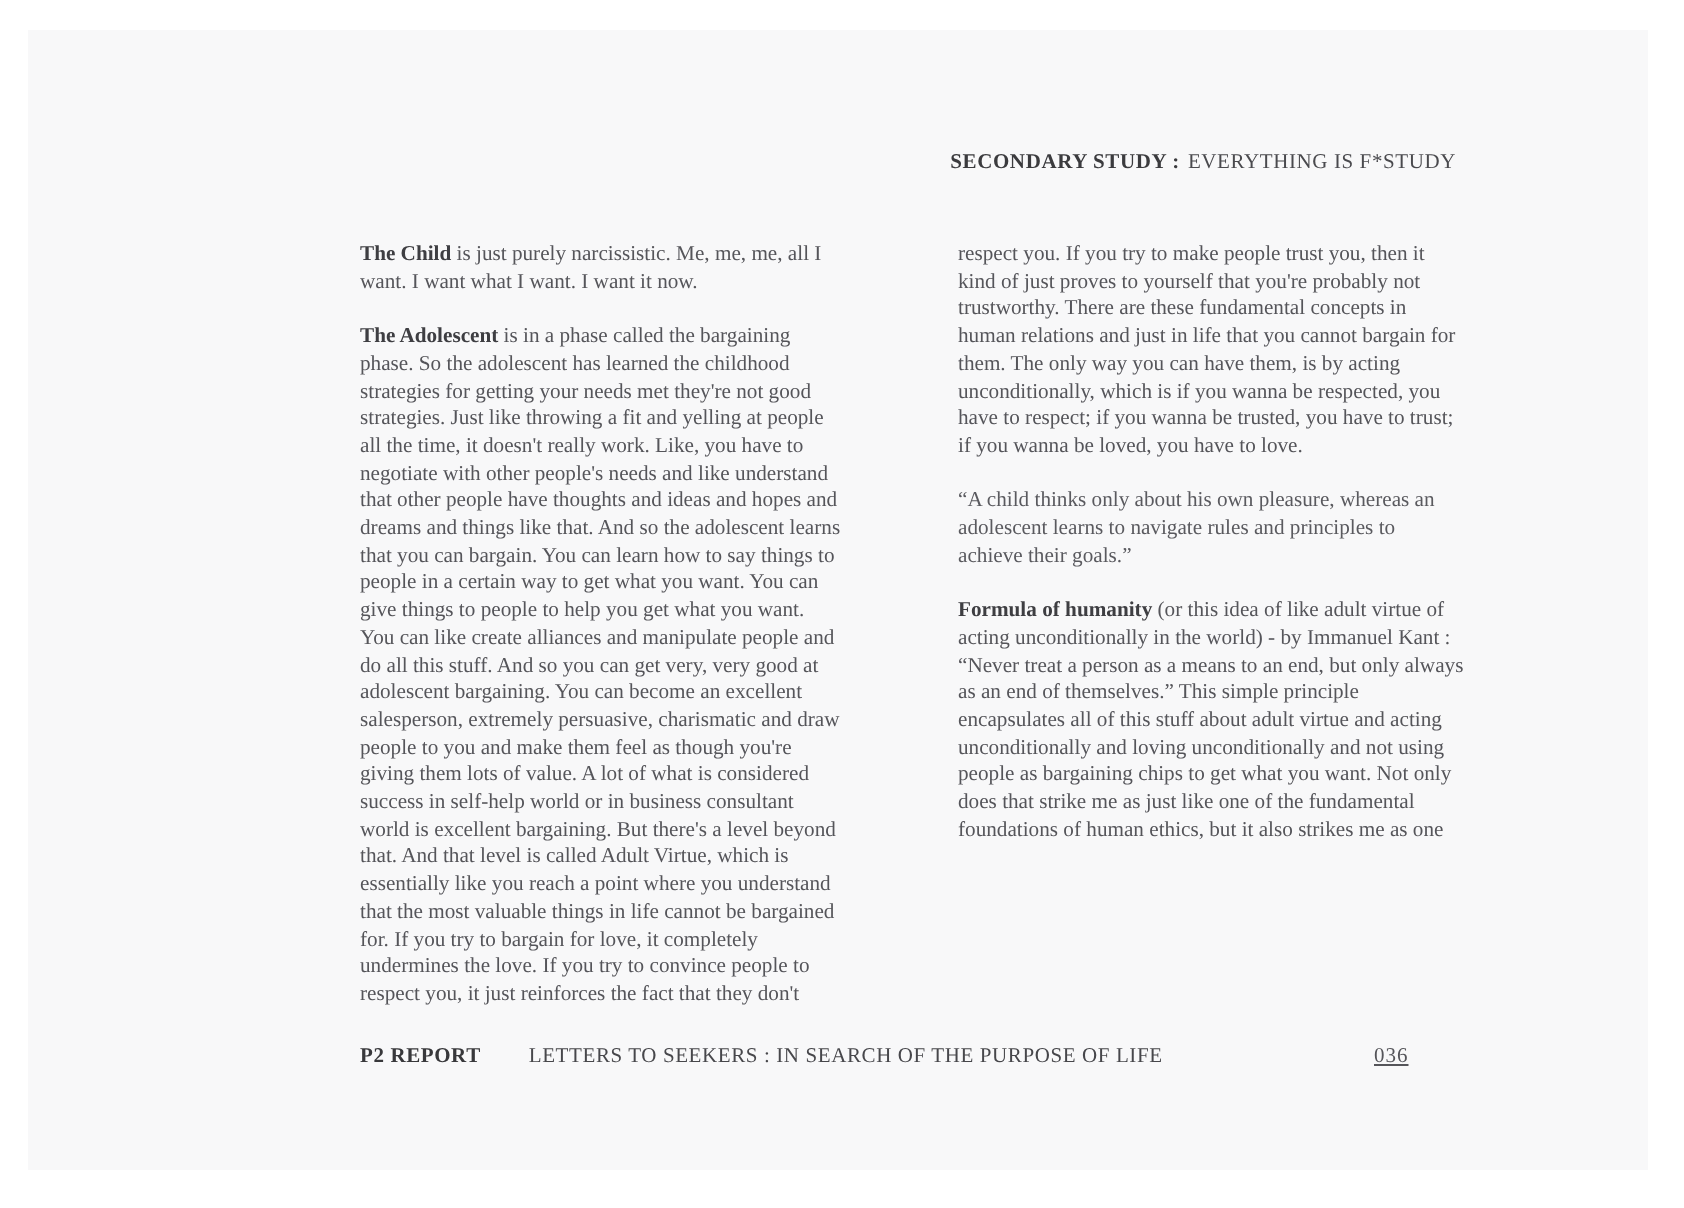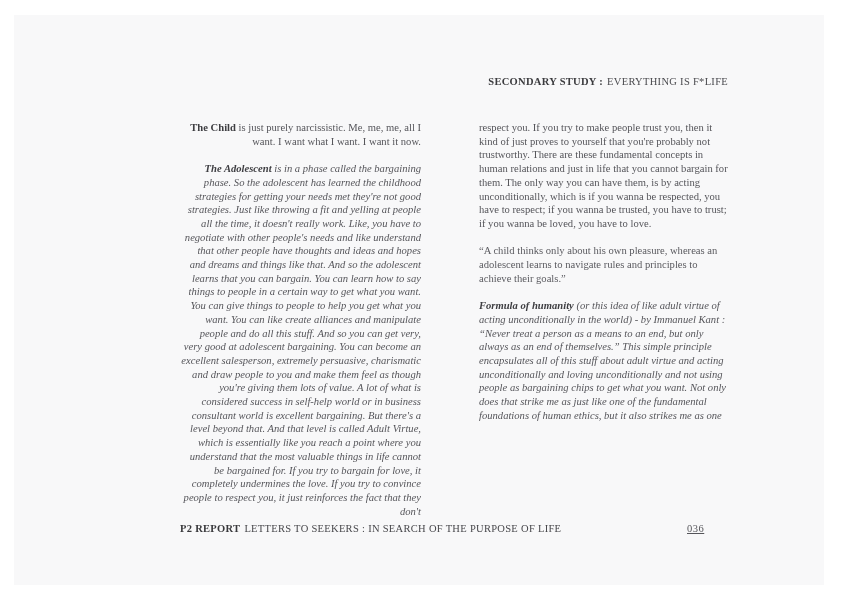--- a/index.html
+++ b/index.html
@@ -30,51 +30,51 @@
     top: 106px; left: 166px;
     display: flex;
     gap: 58px;
   }
   .col {
     font-size: 10.6px;
     line-height: 13.7px;
     color: #55555a;
     text-align: left;
   }
-  .col-left  { width: 241px; text-align: right; }
+  .col-left  { width: 241px; }
   .col-right { width: 253px; }
   .col p { margin-bottom: 13.7px; }
-  .col p:last-child { margin-bottom: 16px; font-style: italic; }
+  .col p:last-child { margin-bottom: 16px; }
   .lead { font-weight: bold; color: #3e3e42; }
   .quote { color: #5a5a5f; }
   .running-footer {
     position: absolute;
     top: 508px; left: 166px;
     font-size: 10.5px;
     letter-spacing: 0.3px;
     color: #47474b;
     white-space: nowrap;
   }
-  .running-footer .report { font-weight: bold; color: #38383b; margin-right: 4px; }
+  .running-footer .report { font-weight: bold; color: #38383b; margin-right: 24px; }
   .folio {
     position: absolute;
     top: 508px; left: 673px;
     font-size: 10.5px;
     color: #55555a;
     letter-spacing: 0.5px;
     text-decoration: underline;
   }
 </style>
 </head>
 <body>
 
 <div class="card">
 
   <div class="running-header">
-    <span class="section">SECONDARY STUDY :</span><span class="title">EVERYTHING IS F*LIFE</span>
+    <span class="section">SECONDARY STUDY :</span><span class="title">EVERYTHING IS F*STUDY</span>
   </div>
 
   <div class="columns">
 
     <div class="col col-left">
       <p><span class="lead">The Child</span><span> is just purely narcissistic. Me, me, me, all I want. I want what I want. I want it now.</span></p>
       <p><span class="lead">The Adolescent</span><span> is in a phase called the bargaining phase. So the adolescent has learned the childhood strategies for getting your needs met they're not good strategies. Just like throwing a fit and yelling at people all the time, it doesn't really work. Like, you have to negotiate with other people's needs and like understand that other people have thoughts and ideas and hopes and dreams and things like that. And so the adolescent learns that you can bargain. You can learn how to say things to people in a certain way to get what you want. You can give things to people to help you get what you want. You can like create alliances and manipulate people and do all this stuff. And so you can get very, very good at adolescent bargaining. You can become an excellent salesperson, extremely persuasive, charismatic and draw people to you and make them feel as though you're giving them lots of value. A lot of what is considered success in self-help world or in business consultant world is excellent bargaining. But there's a level beyond that. And that level is called Adult Virtue, which is essentially like you reach a point where you understand that the most valuable things in life cannot be bargained for. If you try to bargain for love, it completely undermines the love. If you try to convince people to respect you, it just reinforces the fact that they don't</span></p>
     </div>
 
     <div class="col col-right">

